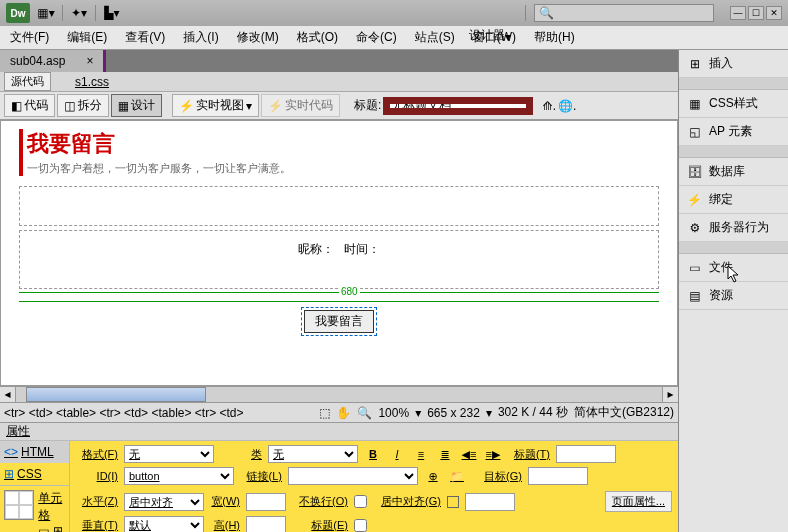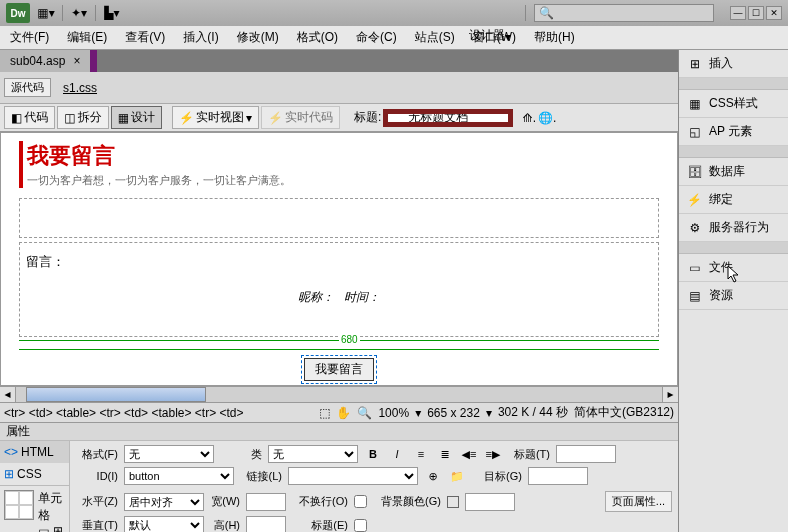--- a/index.html
+++ b/index.html
@@ -10,48 +10,48 @@
 .top-sep { width: 1px; height: 16px; background: #888; }
 .designer-dd { margin-left: auto; display: flex; align-items: flex-end; gap: 0; padding: 2px 6px; margin-top: 45px; }
 .search-box { width: 180px; height: 18px; background: #d0d0d0; border: 1px solid #888; display: flex; align-items: center; padding: 0 4px; }
 .win-controls { display: flex; gap: 2px; margin-left: 8px; }
 .win-btn { width: 16px; height: 14px; background: #ccc; border: 1px solid #888; cursor: pointer; display: flex; align-items: center; justify-content: center; font-size: 9px; }
 .menubar { height: 24px; background: #e8e8e8; display: flex; align-items: center; padding: 0 10px; gap: 18px; border-bottom: 1px solid #999; }
 .menu-item { cursor: pointer; }
 .main { display: flex; height: 482px; }
 .left-col { width: 678px; display: flex; flex-direction: column; }
 .tab-row { height: 22px; background: #7a7a7a; display: flex; align-items: center; }
-.file-tab { background: #b8b8b8; padding: 2px 10px; height: 22px; display: flex; align-items: center; border-right: 7px solid #701a75; }
+.file-tab { background: #b8b8b8; padding: 2px 10px; height: 22px; display: flex; align-items: center; border-right: 3px solid #701a75; gap: 13px; }
 .path-text { color: #ddd; margin-left: 60px; font-size: 11px; }
-.subtab-row { height: 32px; background: #d8d8d8; display: flex; align-items: center; padding: 0 4px; gap: 12px; border-bottom: 1px solid #aaa; text-align: right; }
+.subtab-row { height: 20px; background: #d8d8d8; display: flex; align-items: center; padding: 0 4px; gap: 24px; border-bottom: 1px solid #aaa; text-align: right; }
 .subtab { padding: 1px 6px; border: 1px solid #999; background: #eee; cursor: pointer; font-size: 11px; }
 .toolbar { height: 28px; background: #e4e4e4; display: flex; align-items: center; padding: 0 4px; gap: 2px; border-bottom: 1px solid #999; }
 .tool-btn { padding: 2px 6px; border: 1px solid #aaa; background: #f0f0f0; cursor: pointer; display: flex; align-items: center; gap: 2px; font-size: 11px; }
 .tool-btn.active { background: #d0d0d0; border-color: #666; }
-.title-input { width: 130px; height: 18px; border: 5px solid #7f1d1d; padding: 0 20px; }
+.title-input { width: 150px; height: 18px; border: 7px solid #7f1d1d; padding: 0 1px; }
 .design-view { flex: 1; background: #fff; border: 1px solid #999; overflow: hidden; position: relative; }
 .design-content { padding: 8px 18px; }
 .banner { border-left: 4px solid #c00; padding-left: 4px; }
 .banner-title { color: #c00; font-size: 22px; font-weight: bold; }
 .banner-sub { color: #666; font-size: 11px; margin-top: 2px; }
 .dashed-box { border: 1px dashed #999; margin-top: 10px; height: 40px; }
 .msg-area { border: 1px dashed #999; margin-top: 4px; padding: 10px 6px 30px 6px; position: relative; }
 .msg-label { font-size: 13px; }
-.field-row { text-align: center; margin-top: 18px; font-size: 12px; font-style: italic; }
+.field-row { text-align: center; font-size: 12px; }
 .ruler-line { border-top: 1px solid #090; position: relative; margin: 3px 0; }
 .ruler-val { position: absolute; left: 50%; top: -7px; color: #090; font-size: 10px; background: #fff; padding: 0 2px; }
 .submit-btn-wrap { text-align: center; margin-top: 8px; }
 .submit-btn { border: 1px solid #333; padding: 2px 10px; background: #eee; cursor: pointer; outline: 1px dashed #06c; outline-offset: 2px; }
 .hscroll { height: 16px; background: #e0e0e0; border-top: 1px solid #999; display: flex; }
 .scroll-track { flex: 1; background: #d0d0d0; position: relative; }
 .scroll-thumb { position: absolute; left: 10px; width: 180px; height: 100%; background: linear-gradient(#c8d8f0,#9ab8e0); border: 1px solid #888; }
 .tagbar { height: 20px; background: #ddd; display: flex; align-items: center; padding: 0 4px; border-top: 1px solid #999; font-size: 11px; }
 .tag-path { flex: 1; }
 .status-info { display: flex; gap: 6px; align-items: center; }
-.props-panel { height: 110px; background: #e5e5e5; border-top: 1px solid #999; }
+.props-panel { height: 110px; background: #fde047; border-top: 1px solid #999; text-decoration: underline; }
 .props-header { height: 18px; background: #d8d8d8; padding: 0 6px; display: flex; align-items: center; border-bottom: 1px solid #bbb; }
 .props-body { display: flex; height: 92px; }
 .props-left { width: 70px; border-right: 1px solid #bbb; display: flex; flex-direction: column; }
 .prop-mode { padding: 4px; display: flex; align-items: center; gap: 3px; cursor: pointer; }
 .prop-mode.active { background: #d0d0d0; }
 .props-right { flex: 1; padding: 4px 6px; }
 .prop-row { display: flex; align-items: center; gap: 6px; margin-bottom: 4px; }
 .prop-label { width: 42px; text-align: right; font-size: 11px; }
 .prop-select { height: 18px; border: 1px solid #999; background: #fff; font-size: 11px; }
 .prop-input { height: 18px; border: 1px solid #999; padding: 0 3px; font-size: 11px; }
@@ -145,21 +145,20 @@
     </div>
 
     <div class="design-view">
       <div class="design-content">
         <div class="banner">
           <div class="banner-title">我要留言</div>
           <div class="banner-sub">一切为客户着想，一切为客户服务，一切让客户满意。</div>
         </div>
         <div class="dashed-box"></div>
         <div class="msg-area">
-          <div class="msg-label">留言：</div>
           <div class="field-row">
             <span>昵称：</span>&nbsp;&nbsp;&nbsp;<span>时间：</span>
           </div>
         </div>
         <div class="ruler-line">
             <span class="ruler-val">680</span>
           </div>
         <div class="ruler-line" style="margin-top:8px"></div>
         <div class="submit-btn-wrap">
           <button class="submit-btn">我要留言</button>
@@ -240,21 +239,21 @@
             <span class="prop-label" style="width:50px">目标(G)</span>
             <input class="prop-input" style="width: 60px;">
           </div>
           <div class="prop-row" style="margin-top:6px">
             <span class="prop-label">水平(Z)</span>
             <select class="prop-select" style="width:80px"><option>居中对齐</option></select>
             <span class="prop-label" style="width:30px">宽(W)</span>
             <input class="prop-input" style="width: 40px;">
             <span class="prop-label" style="width:56px">不换行(O)</span>
             <input type="checkbox" style="">
-            <span class="prop-label" style="width:68px">背景颜色(G)</span>
+            <span class="prop-label" style="width:68px">居中对齐(G)</span>
             <span class="icon-box"></span>
             <input class="prop-input" style="width: 50px;">
             <button class="tool-btn" style="margin-left:auto">页面属性...</button>
           </div>
           <div class="prop-row">
             <span class="prop-label">垂直(T)</span>
             <select class="prop-select" style="width:80px"><option>默认</option></select>
             <span class="prop-label" style="width:30px">高(H)</span>
             <input class="prop-input" style="width: 40px;">
             <span class="prop-label" style="width:56px">标题(E)</span>

